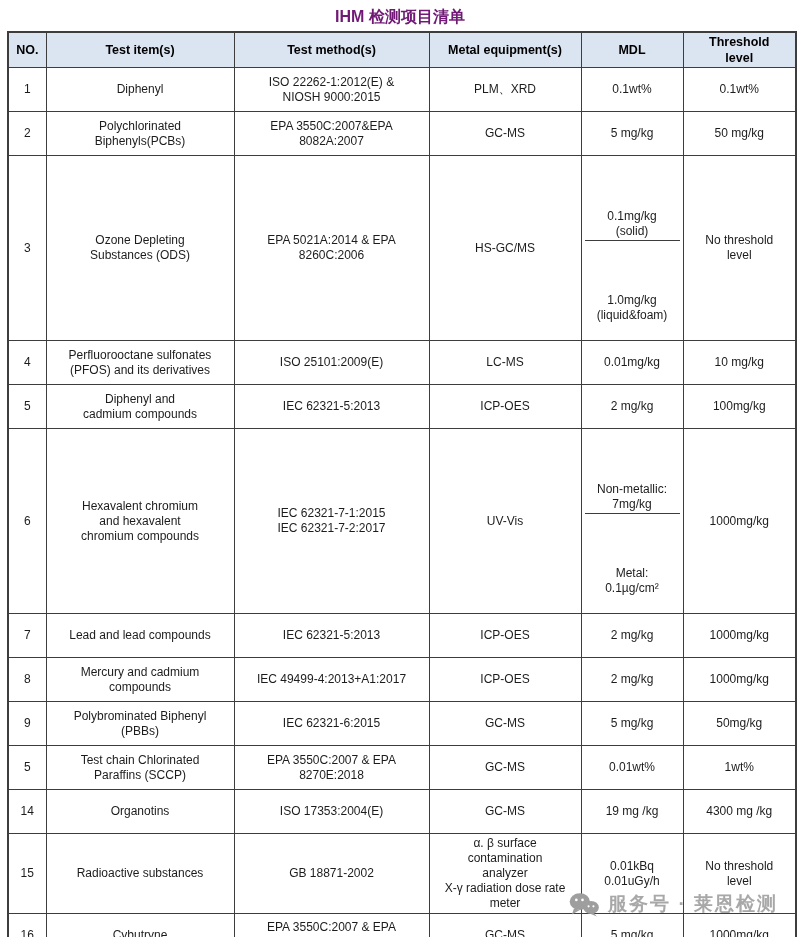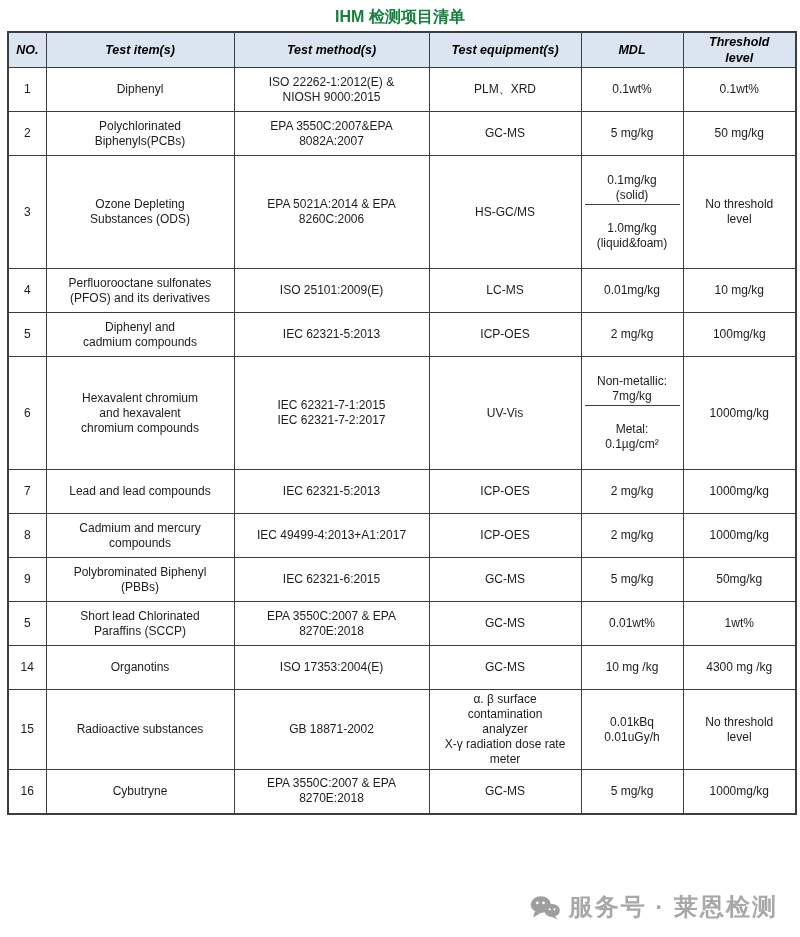--- a/index.html
+++ b/index.html
@@ -10,21 +10,21 @@
     font-family: "Liberation Sans", sans-serif;
     position: relative;
     color: #1c1c1c;
   }
   .title {
     padding: 7px 0 4px 0;
     text-align: center;
     font-size: 16px;
     line-height: 20px;
     font-weight: bold;
-    color: #15803d;
+    color: #701a75;
   }
   table.ihm {
     border-collapse: collapse;
     table-layout: fixed;
     width: 788px;
     margin-left: 7px;
     border: 2.5px solid #3d3d3d;
   }
   table.ihm th, table.ihm td {
     border: 1.5px solid #3d3d3d;
@@ -38,44 +38,45 @@
     background: #dbe4f1;
     font-size: 12.5px;
     line-height: 16px;
     font-weight: bold;
     color: #000;
   }
   table.ihm td {
     font-size: 12px;
     line-height: 15px;
   }
-  tr.hd   { height: 29px; font-style: italic; }
+  tr.hd   { height: 29px; }
   tr.std  { height: 44px; }
   tr.t86  { height: 86px; }
   tr.t88  { height: 88px; }
   tr.t80  { height: 80px; }
   td.split { padding: 0; }
   td.split .sub {
     height: 50%;
     display: flex;
     align-items: center;
     justify-content: center;
     white-space: pre-line;
     padding: 1px 3px;
+    margin-top: 36px;
   }
   td.split .sub.top { border-bottom: 1.5px solid #3d3d3d; }
   .watermark {
     position: absolute;
     top: 891px;
     right: 22px;
     display: flex;
     align-items: center;
     gap: 9px;
     color: #a8a8a8;
-    font-size: 24px;
+    font-size: 19px;
     font-weight: bold;
     letter-spacing: 2px;
     white-space: nowrap;
   }
   .watermark svg { display: block; }
 </style>
 </head>
 <body>
 
 <div class="title">IHM 检测项目清单</div>
@@ -87,21 +88,21 @@
       <col style="width:195px">
     <col style="width:152px">
       <col style="width:102px">
       <col style="width:113px">
   </colgroup>
   <thead>
     <tr class="hd">
       <th>NO.</th>
       <th>Test item(s)</th>
       <th>Test method(s)</th>
-      <th>Test equipment(s)</th>
+      <th>Metal equipment(s)</th>
       <th>MDL</th>
       <th>Threshold
 level</th>
     </tr>
   </thead>
   <tbody>
     <tr class="std">
       <td>1</td>
       <td>Diphenyl</td>
       <td>ISO 22262-1:2012(E) &amp;
@@ -173,52 +174,52 @@
     <tr class="std">
       <td>7</td>
       <td>Lead and lead compounds</td>
       <td>IEC 62321-5:2013</td>
       <td>ICP-OES</td>
       <td>2 mg/kg</td>
       <td>1000mg/kg</td>
     </tr>
     <tr class="std">
       <td>8</td>
-      <td>Cadmium and mercury
+      <td>Mercury and cadmium
 compounds</td>
       <td>IEC 49499-4:2013+A1:2017</td>
       <td>ICP-OES</td>
       <td>2 mg/kg</td>
       <td>1000mg/kg</td>
     </tr>
     <tr class="std">
       <td>9</td>
       <td>Polybrominated Biphenyl
 (PBBs)</td>
       <td>IEC 62321-6:2015</td>
       <td>GC-MS</td>
       <td>5 mg/kg</td>
       <td>50mg/kg</td>
     </tr>
     <tr class="std">
       <td>5</td>
-      <td>Short lead Chlorinated
+      <td>Test chain Chlorinated
 Paraffins (SCCP)</td>
       <td>EPA 3550C:2007 &amp; EPA
 8270E:2018</td>
       <td>GC-MS</td>
       <td>0.01wt%</td>
       <td>1wt%</td>
     </tr>
     <tr class="std">
       <td>14</td>
       <td>Organotins</td>
       <td>ISO 17353:2004(E)</td>
       <td>GC-MS</td>
-      <td>10 mg /kg</td>
+      <td>19 mg /kg</td>
       <td>4300 mg /kg</td>
     </tr>
     <tr class="t80">
       <td>15</td>
       <td>Radioactive substances</td>
       <td>GB 18871-2002</td>
       <td>α. β surface
 contamination
 analyzer
 X-γ radiation dose rate

